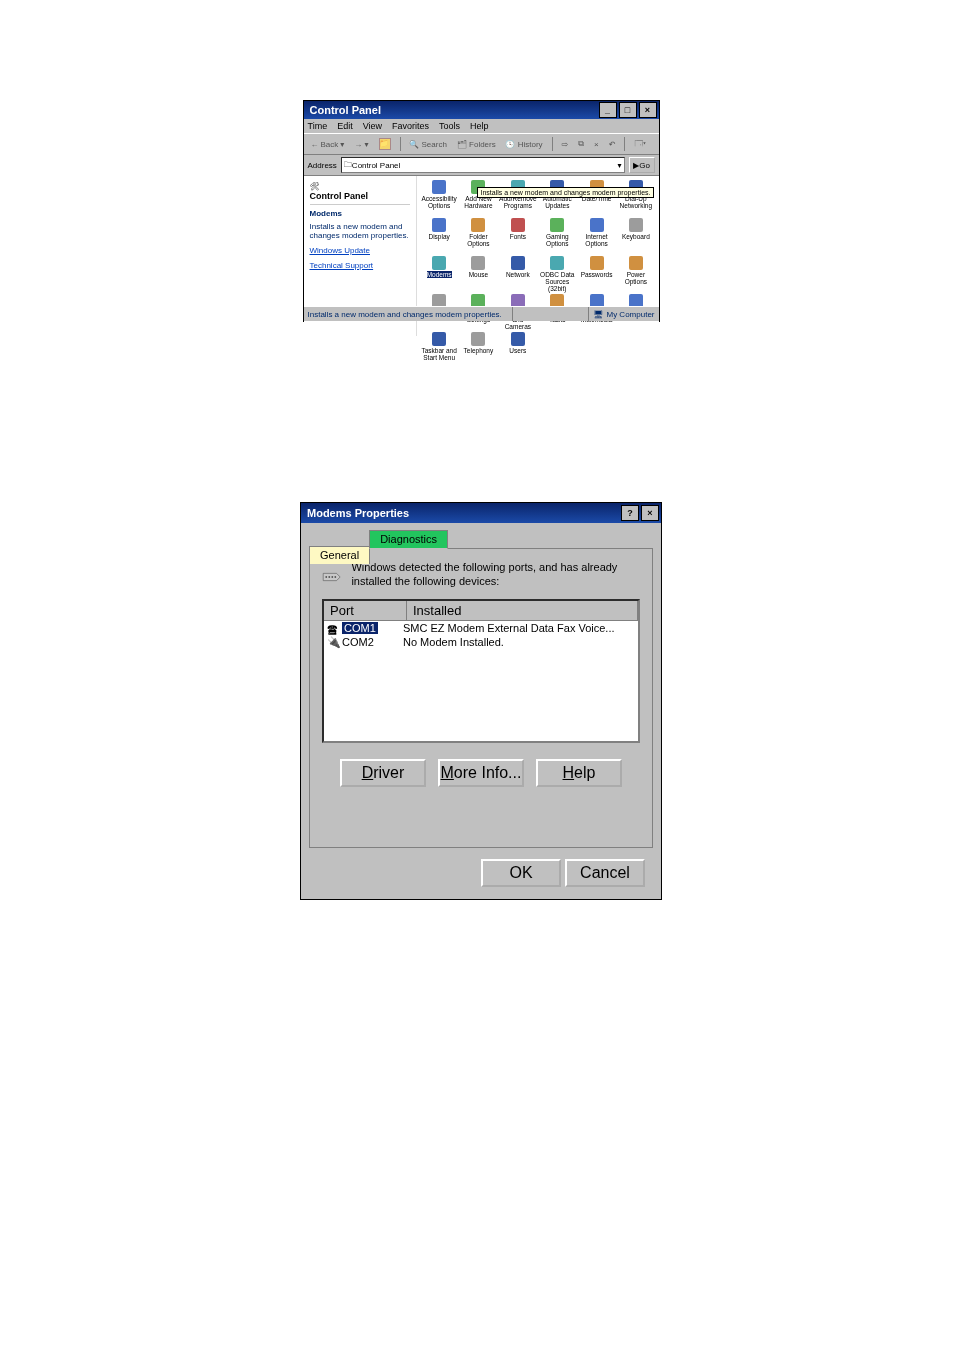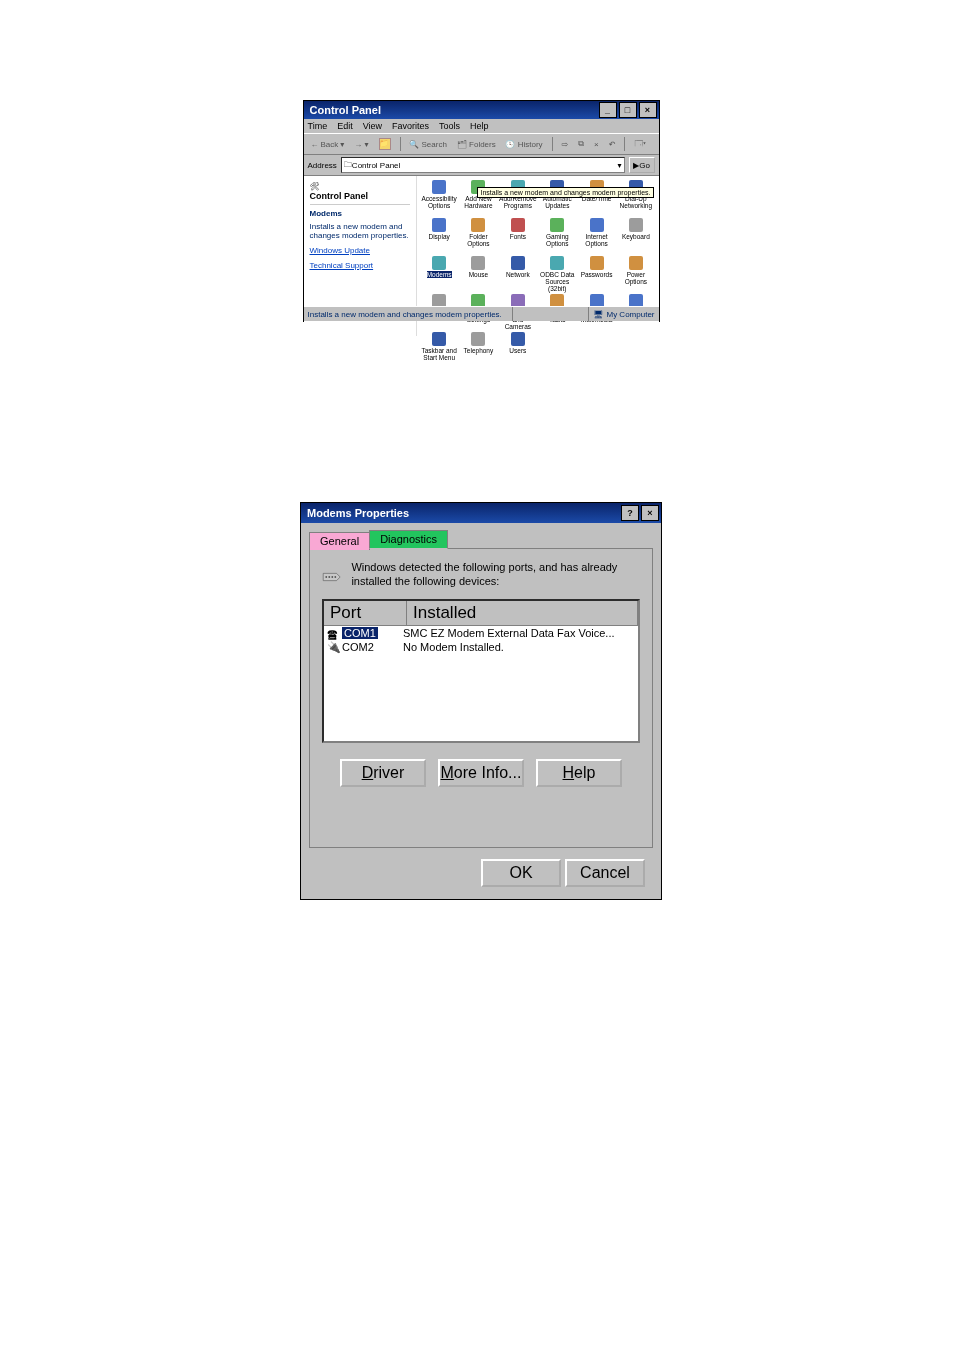--- a/index.html
+++ b/index.html
@@ -35,29 +35,29 @@
   #cp .statusbar .stat-sep{width:1px;height:100%;background:#808080;margin:0 4px}
   #cp .statusbar .stat-right{display:flex;align-items:center;gap:3px}
   #cp .tooltip{position:absolute;right:5px;top:86px;background:#ffffe1;border:1px solid #000;font-size:7px;padding:1px 2px;white-space:nowrap}
   
   #dlg{width:360px;height:396px;margin:180px auto 0}
   #dlg .titlebar{height:20px}
   #dlg .inner{padding:6px 8px 10px;height:calc(100% - 20px);box-sizing:border-box;position:relative}
   #dlg .tabs{display:flex;align-items:flex-end}
   #dlg .tab{border:1px solid #808080;border-bottom:none;background:#c0c0c0;padding:2px 10px 3px;font-size:11px;margin-right:-1px;position:relative;top:1px}
   #dlg .tab.active{background:#22c55e;border-bottom:1px solid #c0c0c0;z-index:2;font-weight:normal}
-  #dlg .tab.inactive{background:#f9a8d4;top:2px}
+  #dlg .tab.inactive{background:#fef9c3;top:16px}
   #dlg .panel{border:1px solid #808080;background:#c0c0c0;padding:12px;height:300px;box-sizing:border-box}
   #dlg .intro{display:flex;align-items:flex-end;gap:10px;margin-bottom:10px}
   #dlg .intro .port-icon{width:28px;height:24px}
   #dlg .port-icon svg{width:100%;height:100%}
   #dlg .intro-text{font-size:11px;line-height:1.25}
   #dlg .listbox{background:#fff;border:2px inset #808080;height:140px;overflow:hidden}
   #dlg .listbox .hdr{display:flex;background:#c0c0c0;border-bottom:1px solid #808080}
-  #dlg .listbox .hdr div{padding:2px 6px;border-right:1px solid #808080;font-size:17px}
+  #dlg .listbox .hdr div{padding:2px 6px;border-right:1px solid #808080;font-size:13px}
   #dlg .listbox .hdr .colA{width:70px}
   #dlg .listbox .hdr .colB{flex:1}
   #dlg .listbox .row{display:flex;align-items:center;font-size:11px}
   #dlg .listbox .row .colA{width:70px;display:flex;align-items:center;gap:3px;padding:1px 3px}
   #dlg .listbox .row .colB{flex:1;padding:1px 3px}
   #dlg .listbox .row.sel .colA .lbltxt{background:#0a246a;color:#fff;padding:0 2px}
   #dlg .rowicon{width:12px;height:12px;display:inline-block}
   #dlg .lower-btns{display:flex;gap:12px;justify-content:center;margin:16px 6px 0}
   #dlg .lower-btns button{width:86px}
   #dlg .dlg-btns{position:absolute;right:16px;bottom:12px;display:flex;gap:4px}

